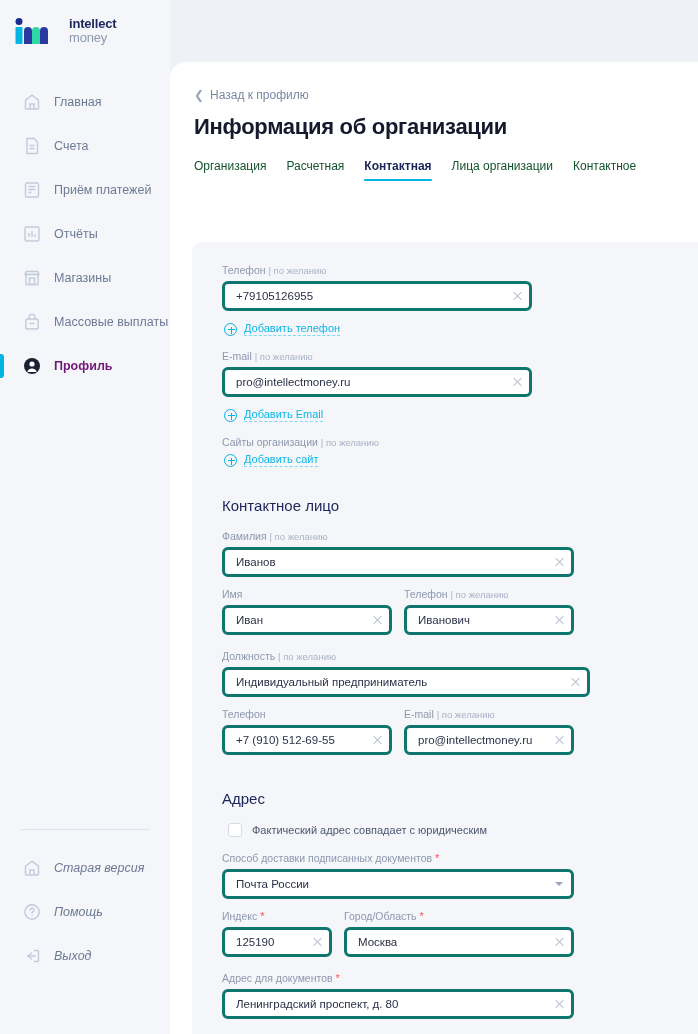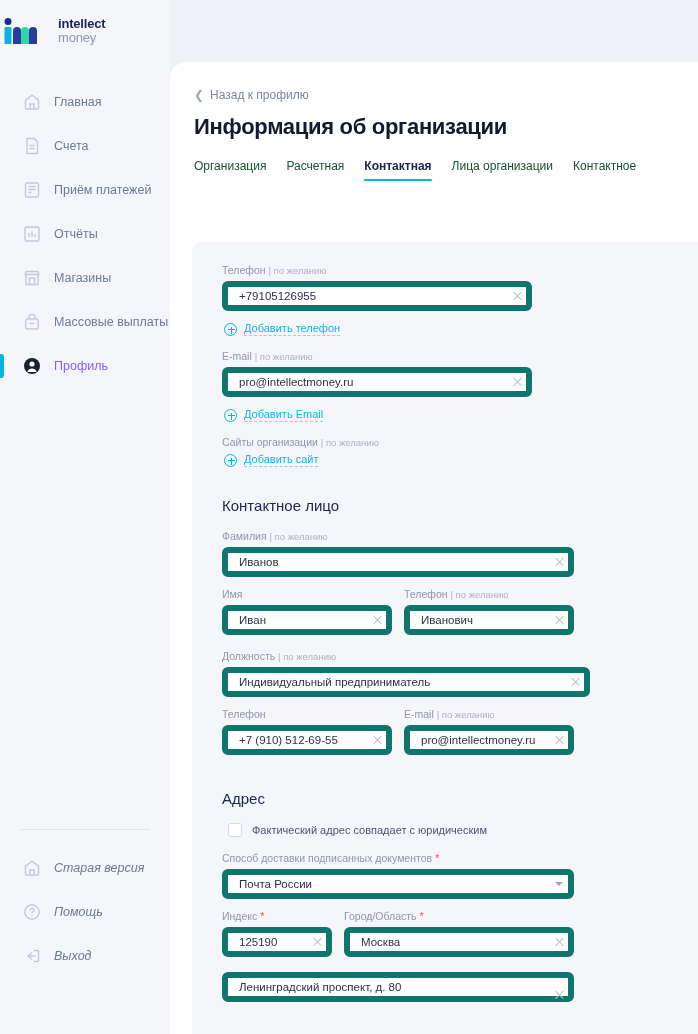--- a/index.html
+++ b/index.html
@@ -11,36 +11,36 @@
     overflow: hidden;
     position: relative;
   }
 
   
   #sidebar {
     position:absolute; left:0; top:0; width:170px; height:1034px;
     background:#f4f6fa;
     display:flex; flex-direction:column;
   }
-  #logo-area { height:62px; display:flex; align-items:center; padding-left:1px; }
+  #logo-area { height:62px; display:flex; align-items:center; padding-left:12px; }
   .logo-mark { position:relative; width:48px; height:26px; }
   .logo-text { margin-left:9px; line-height:1.05; }
   .logo-text .l1 { font-size:13px; font-weight:bold; color:#1b2559; letter-spacing:-0.2px; }
   .logo-text .l2 { font-size:13px; color:#8d97ad; letter-spacing:-0.2px; }
 
   .nav-group { margin-top:18px; }
   .nav-item {
     position:relative;
     display:flex; align-items:center;
     height:44px; padding-left:22px;
     cursor:pointer;
   }
   .nav-item .ico { width:20px; height:20px; flex:0 0 20px; margin-right:12px; display:block; }
   .nav-item .lbl { font-size:12.5px; color:#6e7a94; white-space:nowrap; }
-  .nav-item.active .lbl { color:#8b5cf6; font-weight:normal; }
+  .nav-item.active .lbl { color:#701a75; font-weight:bold; }
   .nav-item.active::before {
     content:""; position:absolute; left:0; top:10px; width:4px; height:24px;
     background:#00b5e2; border-radius:0 3px 3px 0;
   }
   .nav-sep { height:1px; background:#dfe4ee; margin:0 20px; }
   .nav-bottom { margin-top:auto; padding-bottom:56px;font-style:italic; }
   .spacer-fill { flex:1 1 auto; }
 
   
   #main-card {
@@ -81,21 +81,21 @@
   .sect-title { font-size:15px; color:#1b2559; font-weight:normal; margin:0 0 16px 0; }
   .sect-title.tight { margin-top:30px; }
 
   .flabel { font-size:10.5px; color:#8e98ae; margin-bottom:5px; white-space:nowrap; }
   .flabel .opt { color:#aab3c5; font-size:9.5px; }
   .flabel .req { color:#ff4d4f; font-size:11px; }
 
   .field { position:relative; margin-bottom:11px; }
   .inp {
     height:30px; background:#fff;
-    border:6px solid #0f766e; border-radius:6px;
+    border:3px solid #0f766e; border-radius:6px;
     display:flex; align-items:center;
     padding:0 26px 0 11px;
     font-size:11.5px; color:#2b3148;
     white-space:nowrap; overflow:hidden;
   }
   .inp.select { padding-right:26px; }
   .clear-x {
     position:absolute; right:9px; top:50%; transform:translateY(-50%);
     width:11px; height:11px; cursor:pointer;
   }
@@ -404,18 +404,22 @@
         <div class="flabel">
           <span>Город/Область</span>
           <span class="req">*</span>
         </div>
         <div class="inp">Москва</div>
         <span class="clear-x" style="top:calc(50% + 8px)"></span>
       </div>
     </div>
 
     <div class="field" style="width:352px; margin-top:4px">
+      <div class="flabel">
+        <span>Адрес для документов</span>
+        <span class="req">*</span>
+      </div>
       <div class="inp">Ленинградский проспект, д. 80</div>
       <span class="clear-x" style="top:calc(50% + 8px)"></span>
     </div>
 
   </div>
 </div>
 
 </body></html>

